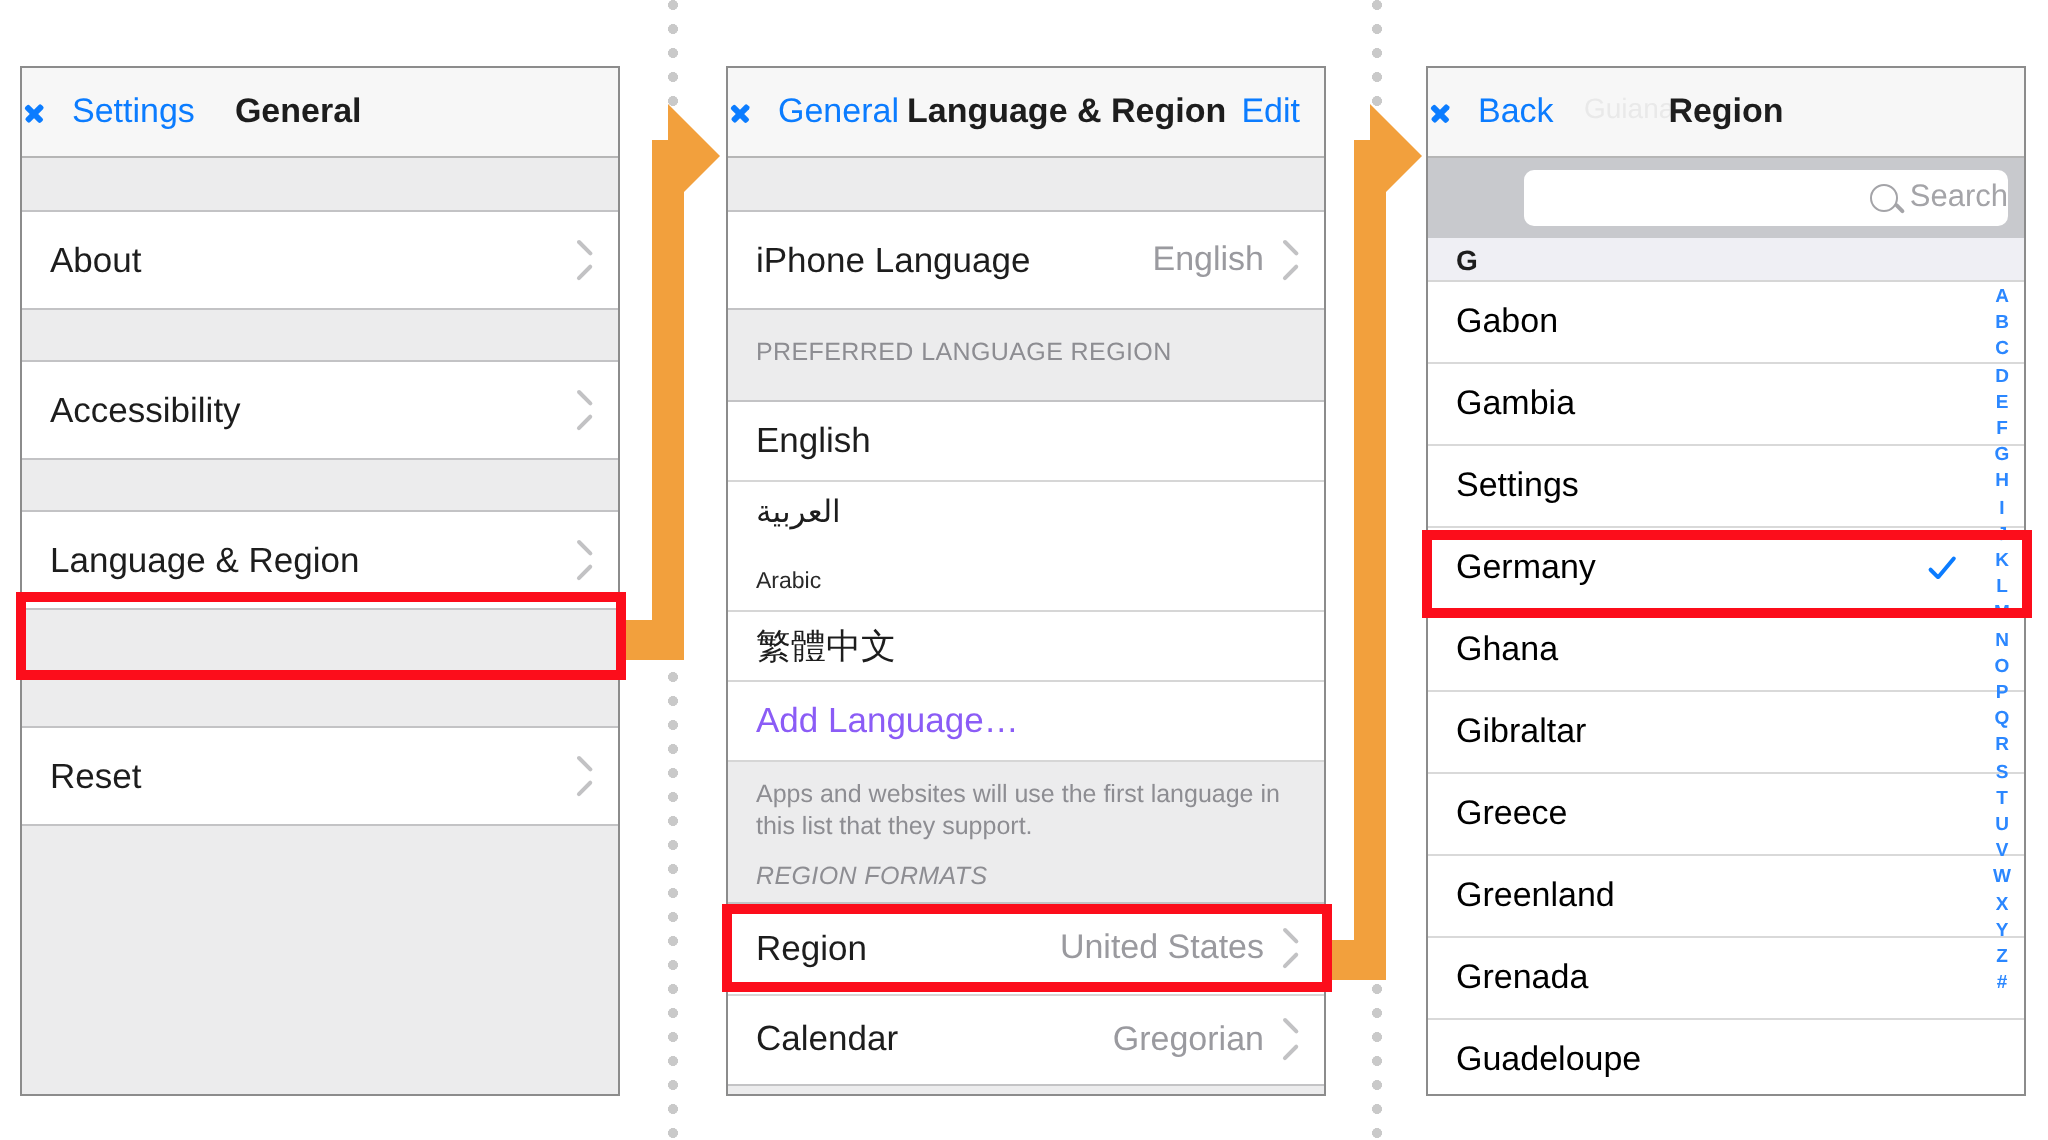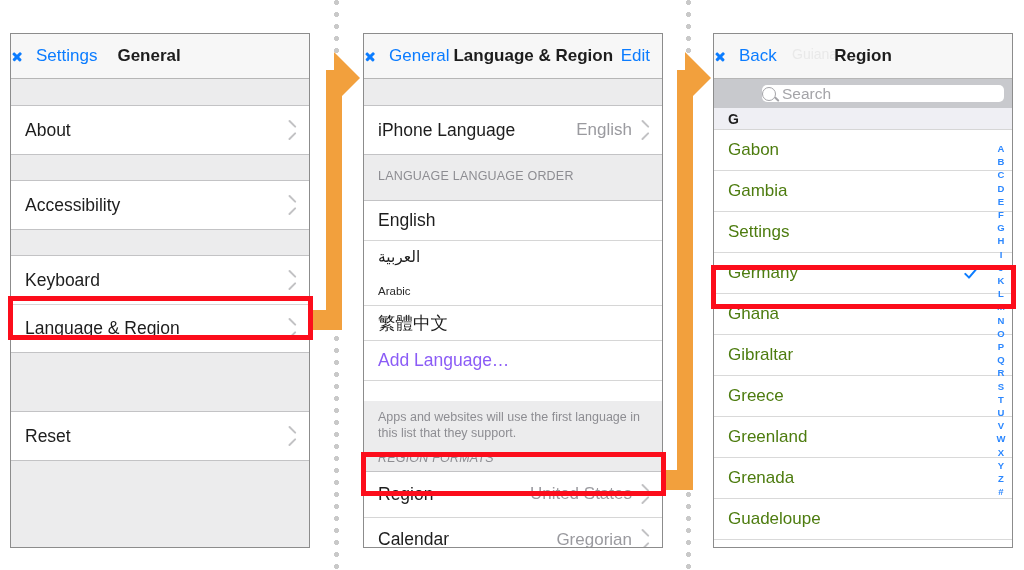--- a/index.html
+++ b/index.html
@@ -182,36 +182,35 @@
     border-bottom: 1px solid #d6d6d6;
     box-sizing: border-box;
   }
   .footnote {
     background: #ececed;
     color: #8d8d92;
     font-size: 12.5px;
     line-height: 1.35;
     padding: 8px 16px 0 14px;
     box-sizing: border-box;
-    margin-top: 20px;
   }
 
   
   .search-wrap {
     background: #c8c9cd;
     padding: 6px 8px;
     box-sizing: border-box;
   }
   .search-field {
     background: #ffffff;
     border-radius: 5px;
-    height: 17px;
-    display: flex;
-    align-items: center;
-    justify-content: flex-start;
+    height: 28px;
+    display: flex;
+    align-items: center;
+    justify-content: flex-end;
     margin-left: 40px;
   }
   .search-inner { display: flex; align-items: center; }
   .mag {
     width: 12px; height: 12px;
     border: 1.6px solid #a4a4a8;
     border-radius: 50%;
     position: relative;
     margin-right: 6px;
     flex: none;
@@ -241,21 +240,21 @@
   .country-row {
     position: relative;
     height: 41px;
     background: #fff;
     display: flex;
     align-items: center;
     padding: 0 30px 0 14px;
     box-sizing: border-box;
     border-bottom: 1px solid #d9d9d9;
   }
-  .country-name { font-size: 17px; color: #4d7c0f; flex: 1; }
+  .country-name { font-size: 17px; color: #000000; flex: 1; }
   .check {
     width: 15px; height: 15px;
     position: relative;
     flex: none;
     margin-right: 4px;
   }
   .check::before,
   .check::after {
     content: "";
     position: absolute;
@@ -316,24 +315,20 @@
 
   <div class="gap gap-top" style="height:25px;"></div>
 
   <div class="row">
     <span class="row-label">Accessibility</span>
     <span class="chev-right"></span>
   </div>
 
   <div class="gap gap-top" style="height:25px;"></div>
 
-  <div class="row">
-    <span class="row-label">Keyboard</span>
-    <span class="chev-right"></span>
-  </div>
 
   <div class="row">
     <span class="row-label">Language &amp; Region</span>
     <span class="chev-right"></span>
   </div>
 
   <div class="gap gap-top" style="height:58px;"></div>
 
   <div class="row">
     <span class="row-label">Reset</span>
@@ -355,21 +350,21 @@
   </div>
 
   <div class="gap" style="height:26px;"></div>
 
   <div class="row">
     <span class="row-label">iPhone Language</span>
     <span class="row-value">English</span>
     <span class="chev-right"></span>
   </div>
 
-  <div class="section-head" style="height:47px;">LANGUAGE LANGUAGE ORDER</div>
+  <div class="section-head" style="height:47px;">PREFERRED LANGUAGE REGION</div>
 
   <div class="lang-row" style="height:40px;display:flex;align-items:center;padding-top:0;padding-bottom:0;">
     <span class="lang-primary">English</span>
   </div>
 
   <div class="lang-row">
     <div class="lang-primary rtl">العربية</div>
     <div class="lang-sub">Arabic</div>
   </div>
 

